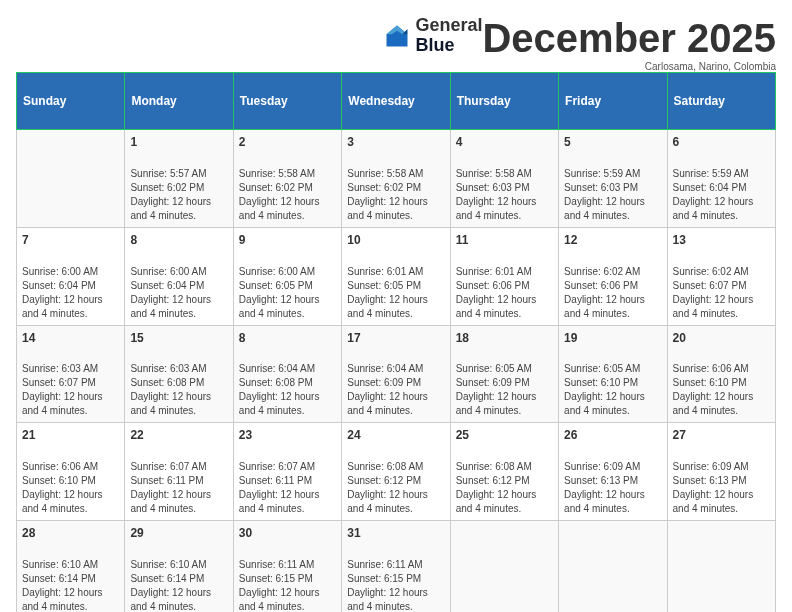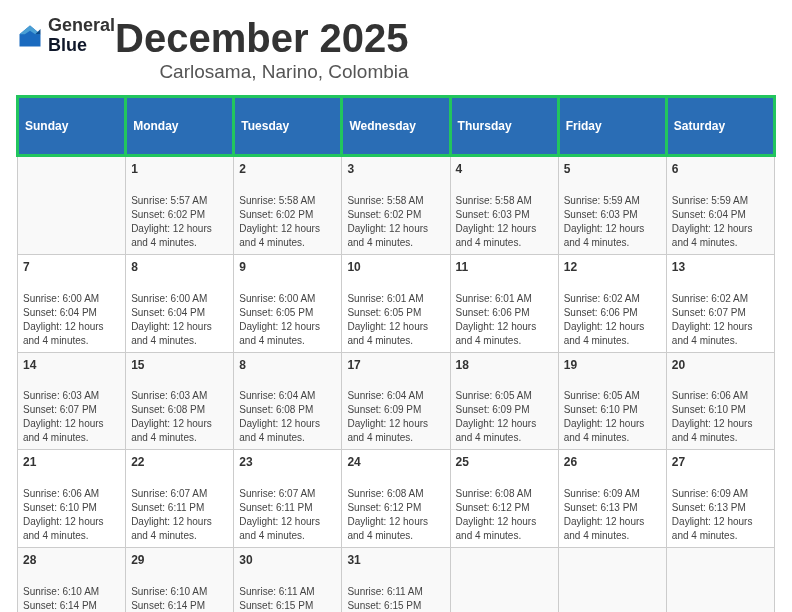--- a/index.html
+++ b/index.html
@@ -5,23 +5,22 @@
     * { box-sizing: border-box; margin: 0; padding: 0; }
     body {
       font-family: Arial, sans-serif;
       background: #fff;
       width: 792px;
       min-height: 612px;
       padding: 16px;
     }
     .header {
       display: flex;
-      justify-content: flex-start;
+      justify-content: flex-end;
       align-items: flex-start;
-      margin-bottom: 12px;
     }
     .logo {
       display: flex;
       align-items: center;
       gap: 4px;
     }
     .logo-text {
       font-size: 18px;
       font-weight: bold;
       line-height: 1.1;
@@ -34,36 +33,36 @@
     }
     .title-block {
       text-align: right;
     }
     .month-title {
       font-size: 40px;
       font-weight: bold;
       color: #333;
     }
     .subtitle {
-      font-size: 19px;
+      font-size: 10px;
       color: #555;
     }
     table {
       width: 100%;
       border-collapse: collapse;
       font-size: 11px;
     }
     thead tr th {
       background-color: #2a6db5;
       color: #fff;
       text-align: left;
       padding: 21px 6px;
       font-size: 12px;
       font-weight: bold;
-      border: 3px solid #22c55e;
+      border: 1px solid #22c55e;
     }
     tbody tr td {
       border: 1px solid #ccc;
       vertical-align: top;
       padding: 4px 5px;
       width: 14.28%;
       height: 78px;
       color: #333;
       line-height: 1.4;
     }

